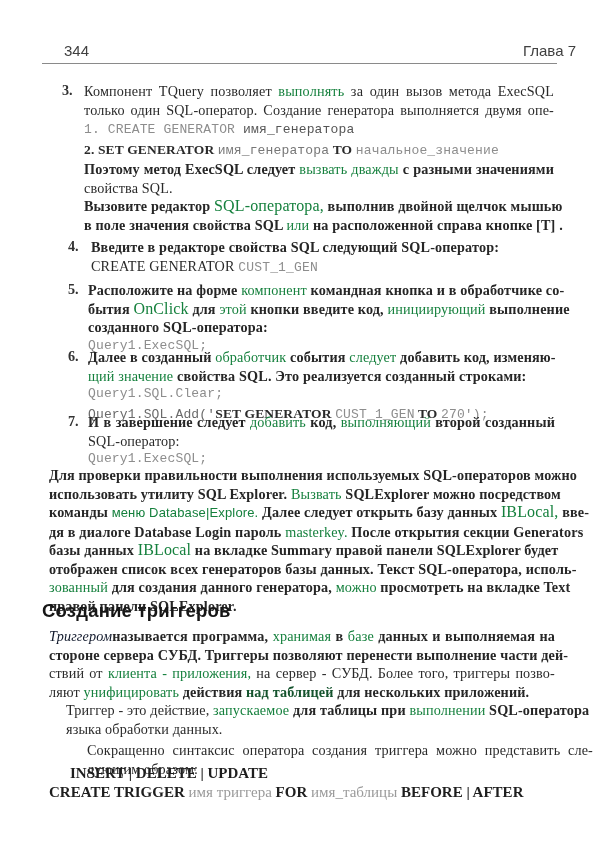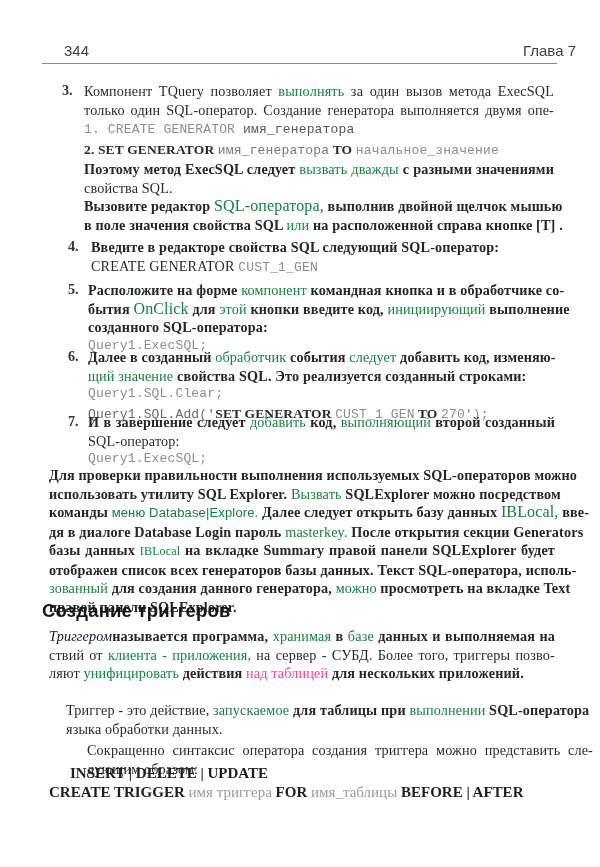--- a/index.html
+++ b/index.html
@@ -21,21 +21,21 @@
   }
   .content { position: absolute; left: 0; top: 0; width: 600px; }
   .p {
     position: absolute; font-size: 14.2px; line-height: 18.5px;
     font-weight: bold; color: #262626; text-align: justify;
     letter-spacing: 0.15px;
   }
   .p .f { color: #15803d; font-weight: normal; }
   .p .n { font-weight: normal; color: #2a2a2a; }
   .p .i { font-style: italic; color: #0f172a; font-weight: normal; }
-  .p .b { font-weight: normal; color: #ec4899; }
+  .p .b { font-weight: bold; color: #14532d; }
   .code {
     font-family: "Liberation Mono", "DejaVu Sans Mono", monospace;
     font-size: 13px; font-weight: normal; color: #8d8d8d;
   }
   .codek { font-family: "Liberation Serif", serif; font-weight: bold; color: #2a2a2a; font-size: 13.5px; }
   .item-num { position: absolute; font-size: 14.2px; font-weight: bold; color: #333; }
   .line { display: block; white-space: nowrap; }
   .jline { display: block; text-align: justify; text-align-last: justify; white-space: nowrap; }
   .section-title {
     position: absolute; left: 42px; top: 600px;
@@ -97,30 +97,31 @@
     <span class="jline"><span>И в завершение следует </span><span class="f">добавить</span><span> код, </span><span class="f">выполняющий</span><span> второй созданный</span></span>
     <span class="line"><span class="n">SQL-оператор:</span></span>
     <span class="line code">Query1.ExecSQL;</span>
   </div>
 
   <div class="p" style="left:49px; top:466px; width:506px;">
     <span class="jline"><span>Для проверки правильности выполнения используемых SQL-операторов можно</span></span>
     <span class="jline"><span>использовать утилиту SQL Explorer. </span><span class="f">Вызвать</span><span> SQLExplorer можно посредством</span></span>
     <span class="jline"><span>команды </span><span class="f" style="font-family:'Liberation Sans',sans-serif;font-size:13px">меню Database|Explore.</span><span> Далее следует открыть базу данных </span><span class="f" style="font-size:16px">IBLocal,</span><span> вве-</span></span>
     <span class="jline"><span>дя в диалоге Database Login пароль </span><span class="f">masterkey.</span><span> После открытия секции Generators</span></span>
-    <span class="jline"><span>базы данных </span><span class="f" style="font-size:12px">IBLocal</span><span> на вкладке Summary правой панели SQLExplorer будет</span></span>
+    <span class="jline"><span>базы данных </span><span class="f" style="font-size:16px">IBLocal</span><span> на вкладке Summary правой панели SQLExplorer будет</span></span>
     <span class="jline"><span>отображен список всех генераторов базы данных. Текст SQL-оператора, исполь-</span></span>
     <span class="jline"><span class="f">зованный</span><span> для создания данного генератора, </span><span class="f">можно</span><span> просмотреть на вкладке Text</span></span>
     <span class="line"><span>правой панели SQLExplorer.</span></span>
   </div>
 
   <div class="section-title">Создание триггеров</div>
 
   <div class="p" style="left:49px; top:627px; width:506px;">
     <span class="jline"><span class="i">Триггером</span><span>называется программа, </span><span class="f">хранимая</span><span> в </span><span class="f">базе</span><span> данных и выполняемая на</span></span>
+    <span class="jline"><span>стороне сервера СУБД. Триггеры позволяют перенести выполнение части дей-</span></span>
     <span class="jline"><span class="n">ствий от </span><span class="f">клиента - приложения,</span><span class="n"> на сервер - СУБД. Более того, триггеры позво-</span></span>
     <span class="line"><span class="n">ляют </span><span class="f">унифицировать</span><span> действия </span><span class="b">над таблицей</span><span> для нескольких приложений.</span></span>
   </div>
 
   <div class="p" style="left:66px; top:701px; width:506px;">
     <span class="jline"><span class="n">Триггер - это действие, </span><span class="f">запускаемое</span><span> для таблицы при </span><span class="f">выполнении</span><span> SQL-оператора</span></span>
     <span class="line"><span class="n">языка обработки данных.</span></span>
   </div>
 
   <div class="p" style="left:49px; top:741px; width:506px;margin-left:38px;">

